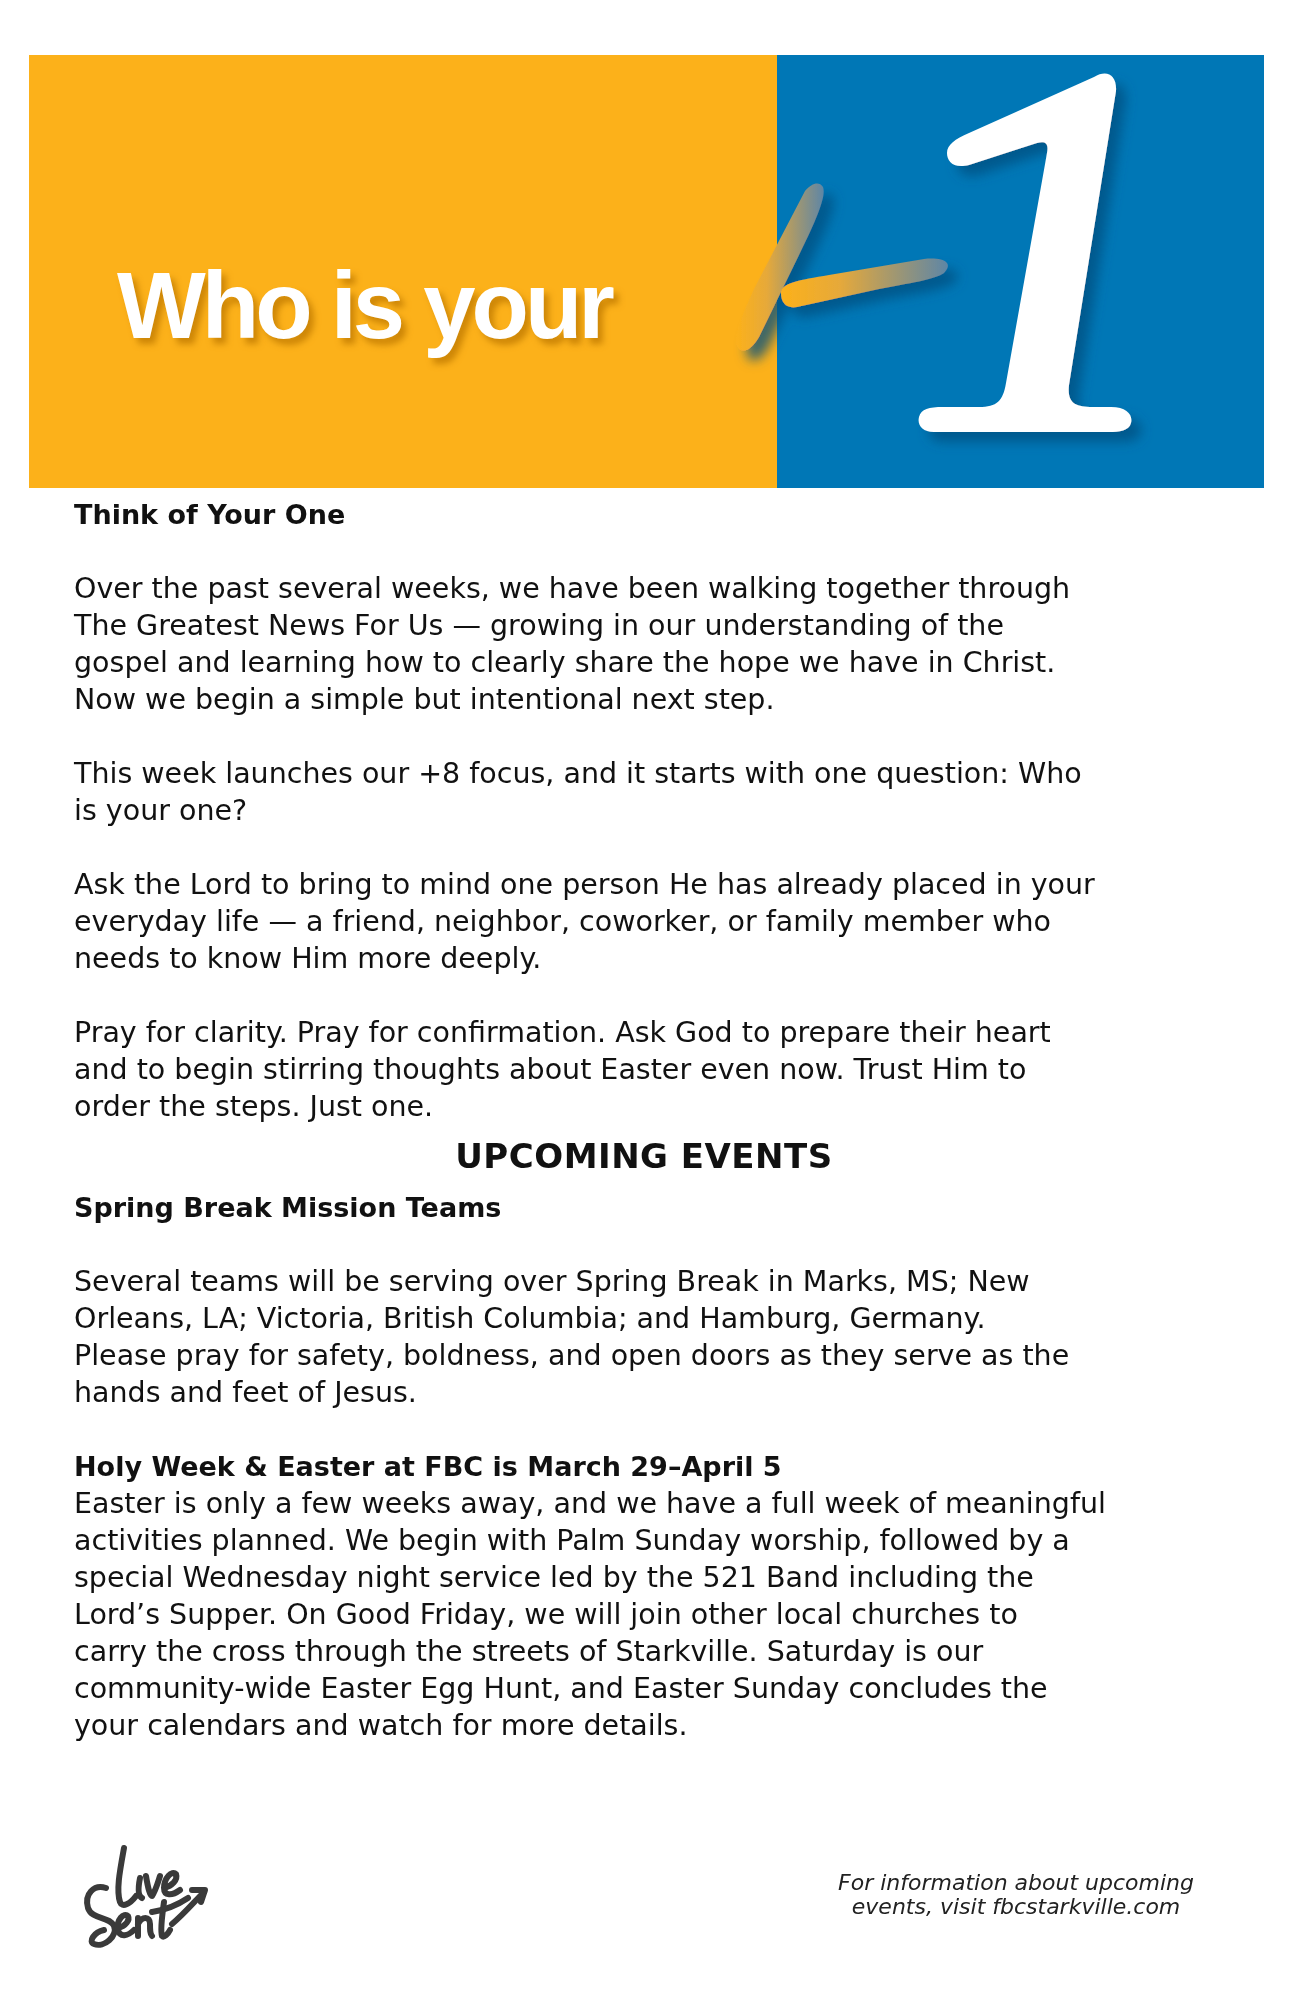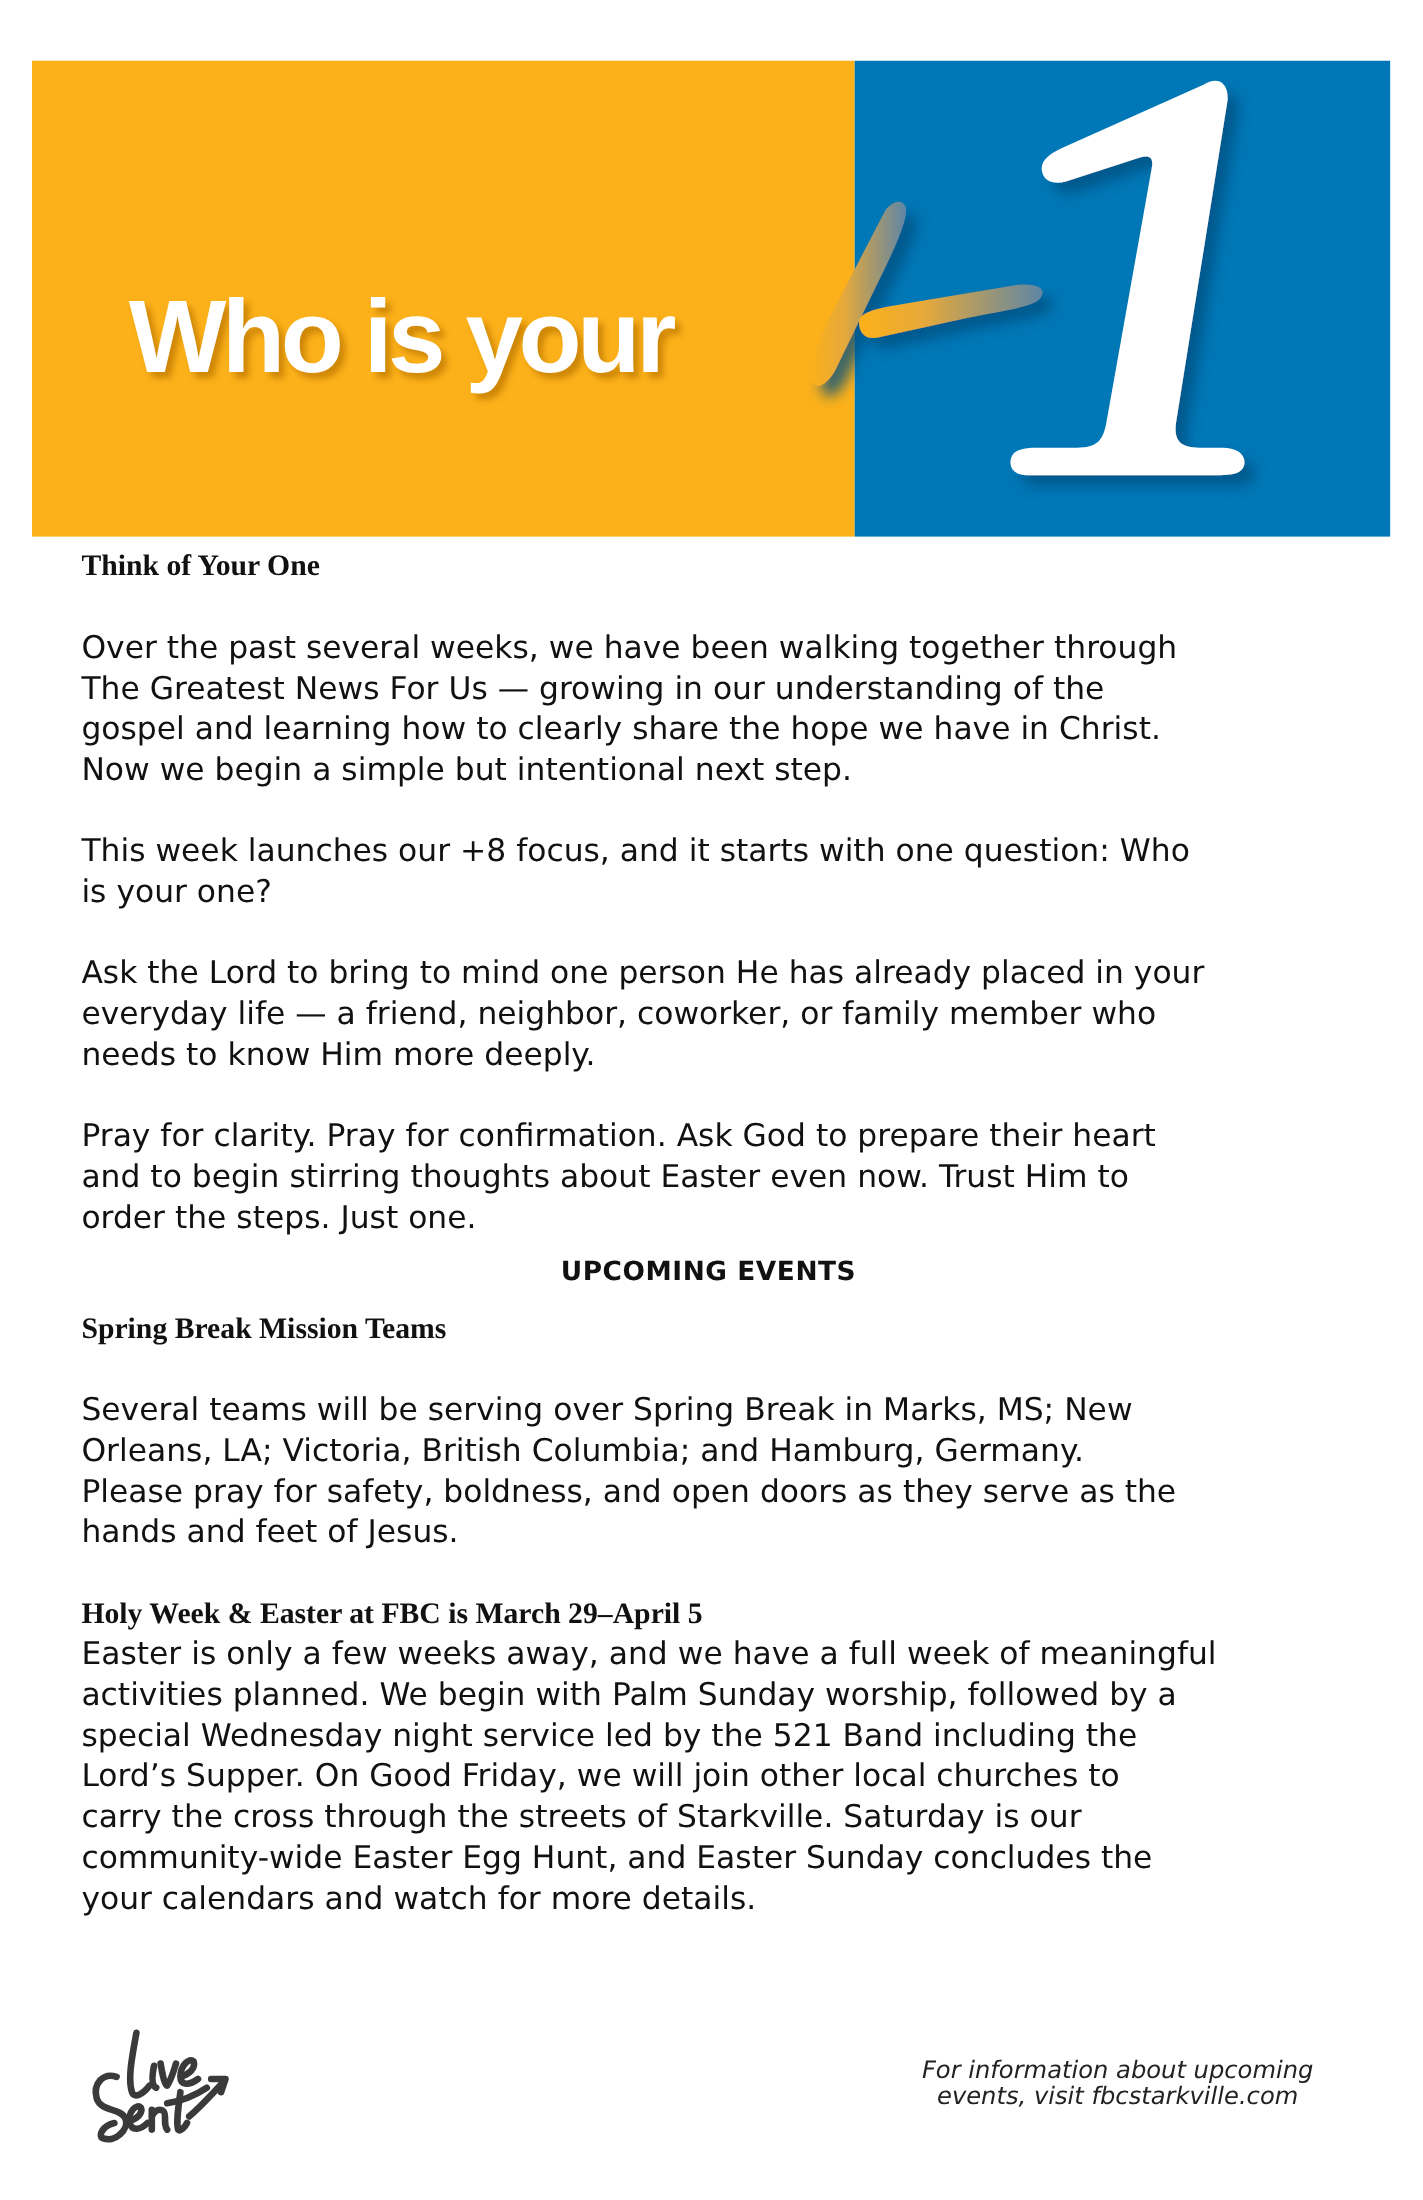--- a/index.html
+++ b/index.html
@@ -5,25 +5,25 @@
   html, body { margin: 0; padding: 0; background: #ffffff; }
   body { width: 1294px; height: 2000px; position: relative; overflow: hidden; color: #111111; font-family: "DejaVu Sans", "Liberation Sans", sans-serif; }
 
   .banner { position: absolute; left: 29px; top: 55px; width: 1235px; height: 433px; overflow: hidden; }
   .banner-left { position: absolute; left: 0; top: 0; width: 748px; height: 100%; background: #FCB11A; }
   .banner-right { position: absolute; left: 748px; top: 0; right: 0; height: 100%; background: #0077B6; }
   .banner-title { position: absolute; left: 88px; top: 196px; font-family: Liberation Sans, sans-serif; font-weight: bold; font-size: 94px; line-height: 110px; color: #ffffff; letter-spacing: -4px; white-space: nowrap; text-shadow: 5px 6px 6px rgba(190, 120, 0, 0.75); }
   .banner-art { position: absolute; left: 0; top: 0; width: 1235px; height: 433px; }
 
   .content { position: absolute; left: 74px; top: 496px; width: 1140px; font-size: 28.5px; line-height: 37px; color: #111111; }
-  .h-sub { font-weight: bold; font-size: 27px; line-height: 37px; margin: 0; font-family: Liberation Serif, serif; }
+  .h-sub { font-weight: bold; font-size: 27px; line-height: 37px; margin: 0; }
   .para { margin: 0; }
   .line { display: block; white-space: nowrap; }
   .gap { height: 37px; }
-  .h-section { text-align: center; font-weight: bold; font-size: 24px; line-height: 50px; letter-spacing: 0.5px; margin: 6px 0 8px 0; }
+  .h-section { text-align: center; font-weight: bold; font-size: 34px; line-height: 50px; letter-spacing: 0.5px; margin: 6px 0 8px 0; }
 
   .logo { position: absolute; left: 80px; top: 1840px; width: 135px; height: 120px; }
   .footer-note { position: absolute; right: 100px; top: 1871px; text-align: center; font-style: italic; font-size: 22px; line-height: 24px; color: #222222; }
 </style>
 </head>
 <body>
 
 <div class="banner">
   <div class="banner-left"></div>
   <div class="banner-right"></div>

